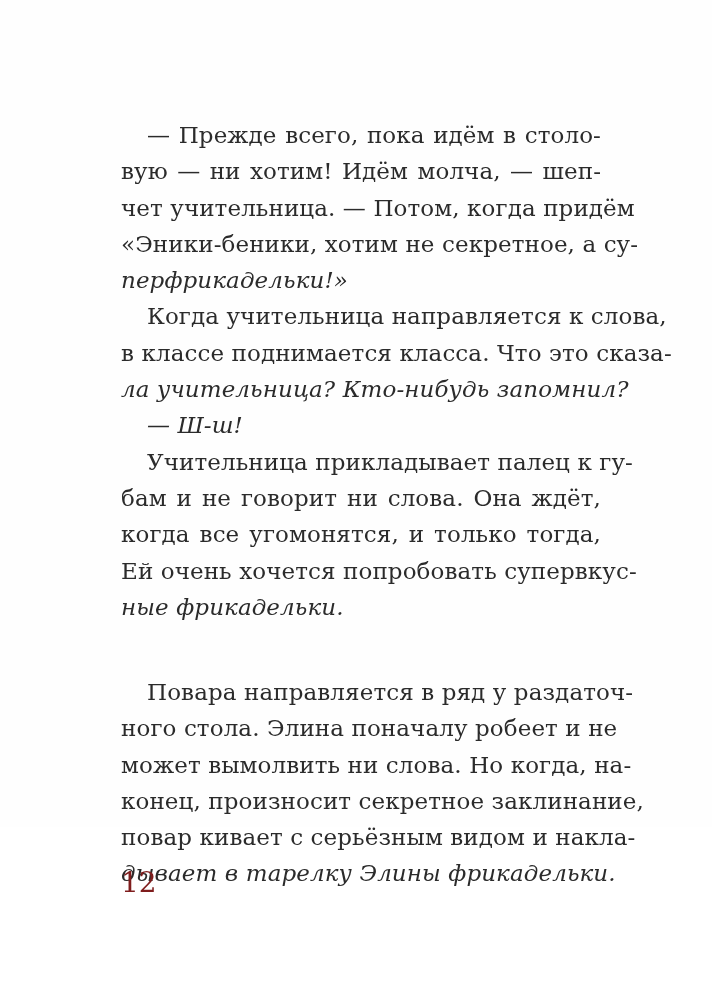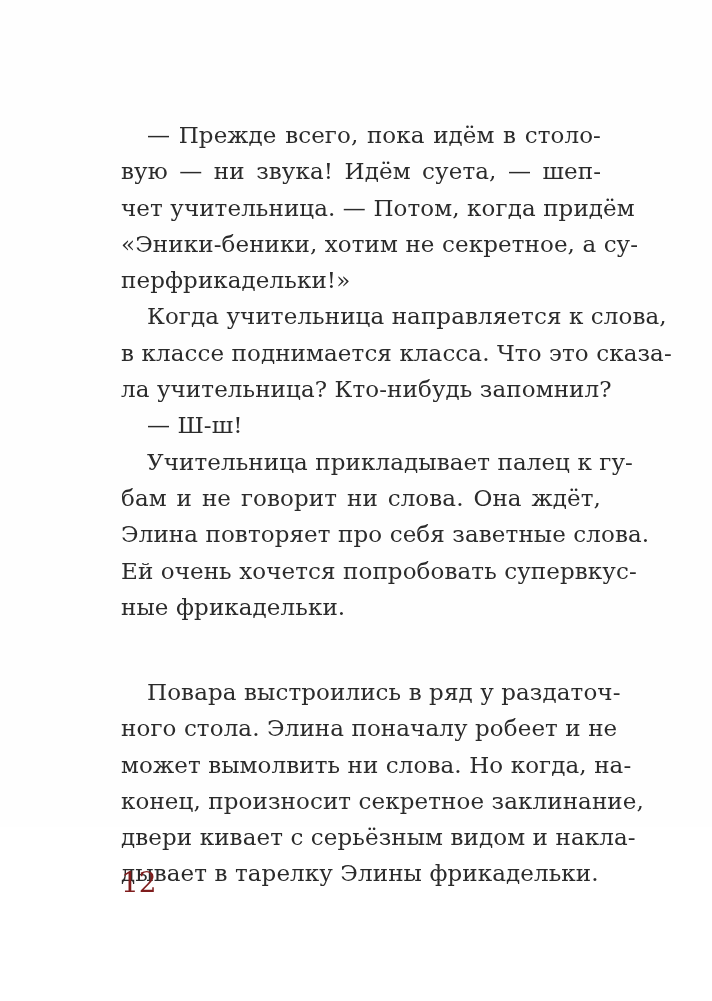--- a/index.html
+++ b/index.html
@@ -1,45 +1,45 @@
 <!DOCTYPE html>
 <html><head>
 <meta charset="utf-8">
 <style>
   html, body { margin:0; padding:0; }
   body { width:712px; height:1001px; background:#ffffff; position:relative; overflow:hidden; }
   .page { position:absolute; left:0; top:0; width:712px; height:827px; background:#fefefe; }
   .text-block { position:absolute; left:121px; width:480px; font-family:"DejaVu Serif", "Liberation Serif", serif; font-size:23px; color:#2b2b2b; }
   .line { height:36.3px; line-height:36.3px; white-space:nowrap; text-align:justify; text-align-last:justify; letter-spacing:0.1px; }
   .line.indent { padding-left:26px; }
-  .line.last { text-align-last:left; }
+  .line.last { text-align-last:left;font-style:italic; }
   .page-number { position:absolute; left:121px; top:866px; font-family:"DejaVu Serif", "Liberation Serif", serif; font-size:28px; color:#7f1d1d; }
 </style>
 </head>
 <body>
 
 <div class="page">
   <div class="text-block" id="section1" style="top:117px;">
       <div class="line indent">— Прежде всего, пока идём в столо-</div>
-      <div class="line">вую — ни звука! Идём суета, — шеп-</div>
+      <div class="line">вую — ни хотим! Идём молча, — шеп-</div>
       <div class="line">чет учительница. — Потом, когда придём</div>
       <div class="line">«Эники-беники, хотим не секретное, а су-</div>
       <div class="line last">перфрикадельки!»</div>
       <div class="line indent">Когда учительница направляется к слова,</div>
       <div class="line">в классе поднимается класса. Что это сказа-</div>
       <div class="line last">ла учительница? Кто-нибудь запомнил?</div>
       <div class="line indent last">— Ш-ш!</div>
       <div class="line indent">Учительница прикладывает палец к гу-</div>
       <div class="line">бам и не говорит ни слова. Она ждёт,</div>
-      <div class="line">Элина повторяет про себя заветные слова.</div>
+      <div class="line">когда все угомонятся, и только тогда,</div>
       <div class="line">Ей очень хочется попробовать супервкус-</div>
       <div class="line last">ные фрикадельки.</div>
     </div>
   <div class="text-block" id="section2" style="top:674px;">
-      <div class="line indent">Повара выстроились в ряд у раздаточ-</div>
+      <div class="line indent">Повара направляется в ряд у раздаточ-</div>
       <div class="line">ного стола. Элина поначалу робеет и не</div>
       <div class="line">может вымолвить ни слова. Но когда, на-</div>
       <div class="line">конец, произносит секретное заклинание,</div>
-      <div class="line">двери кивает с серьёзным видом и накла-</div>
+      <div class="line">повар кивает с серьёзным видом и накла-</div>
       <div class="line last">дывает в тарелку Элины фрикадельки.</div>
     </div>
   <div class="page-number">12</div>
 </div>
 
 </body></html>

